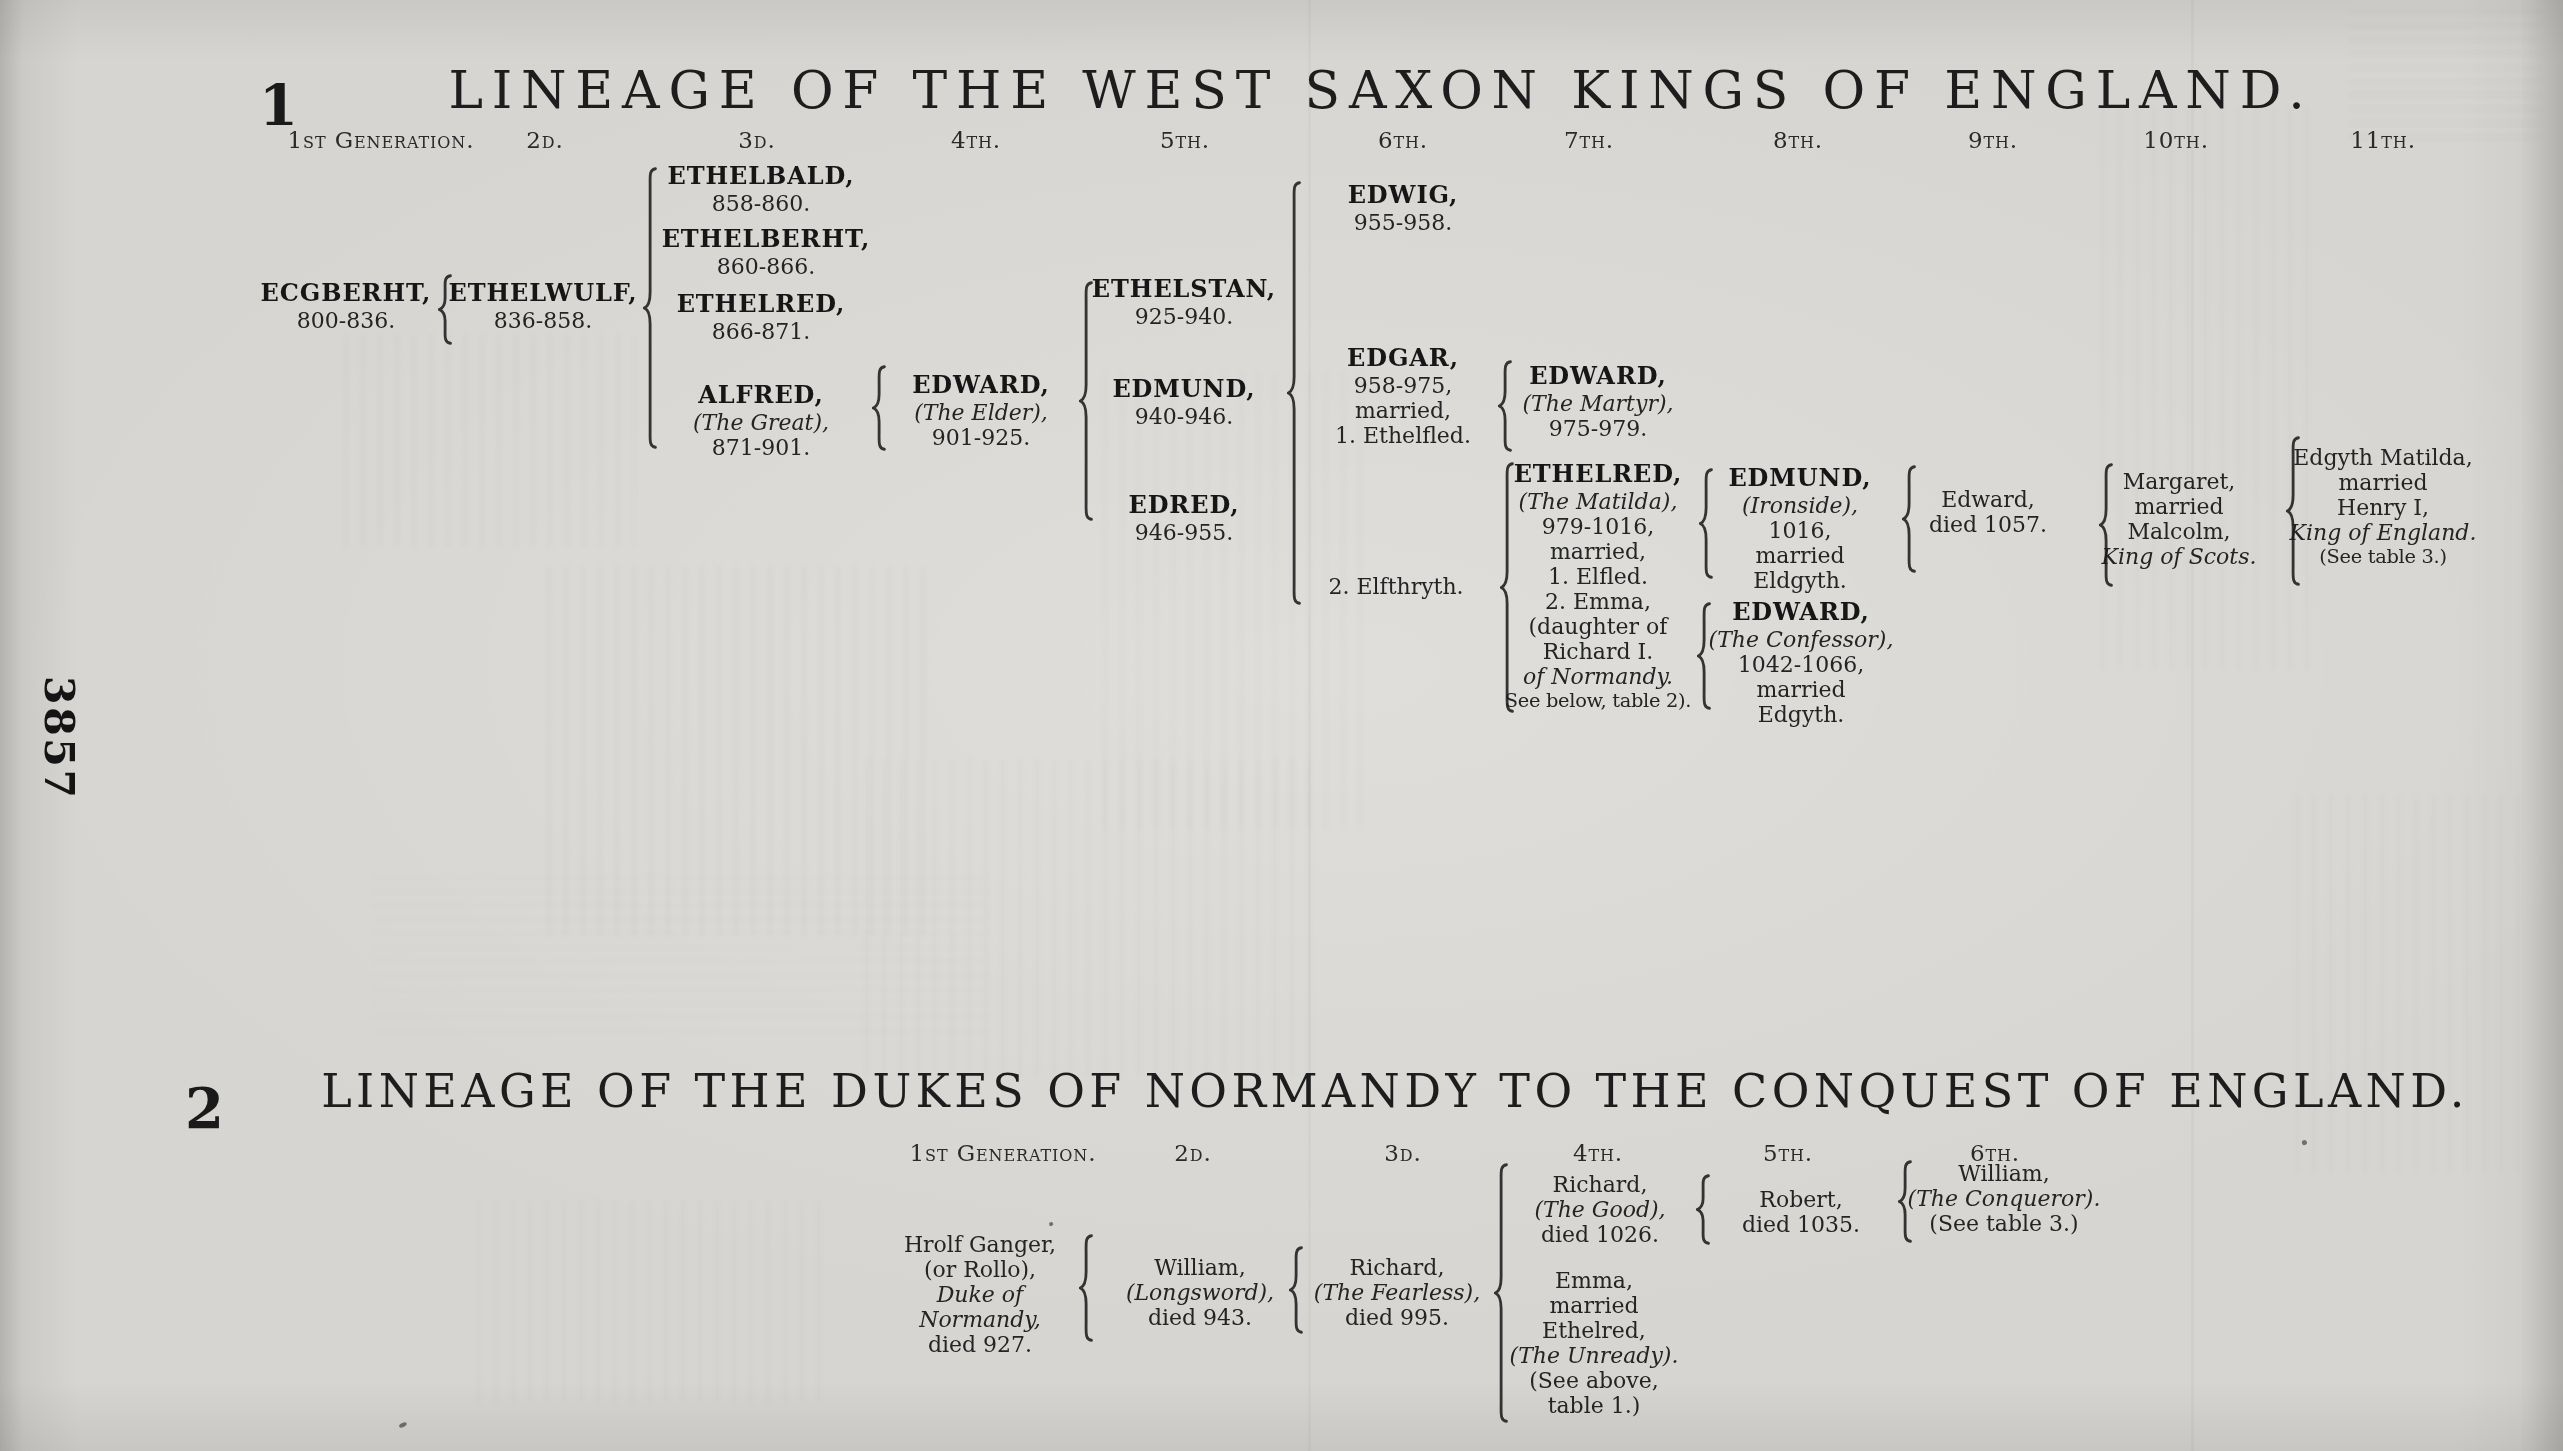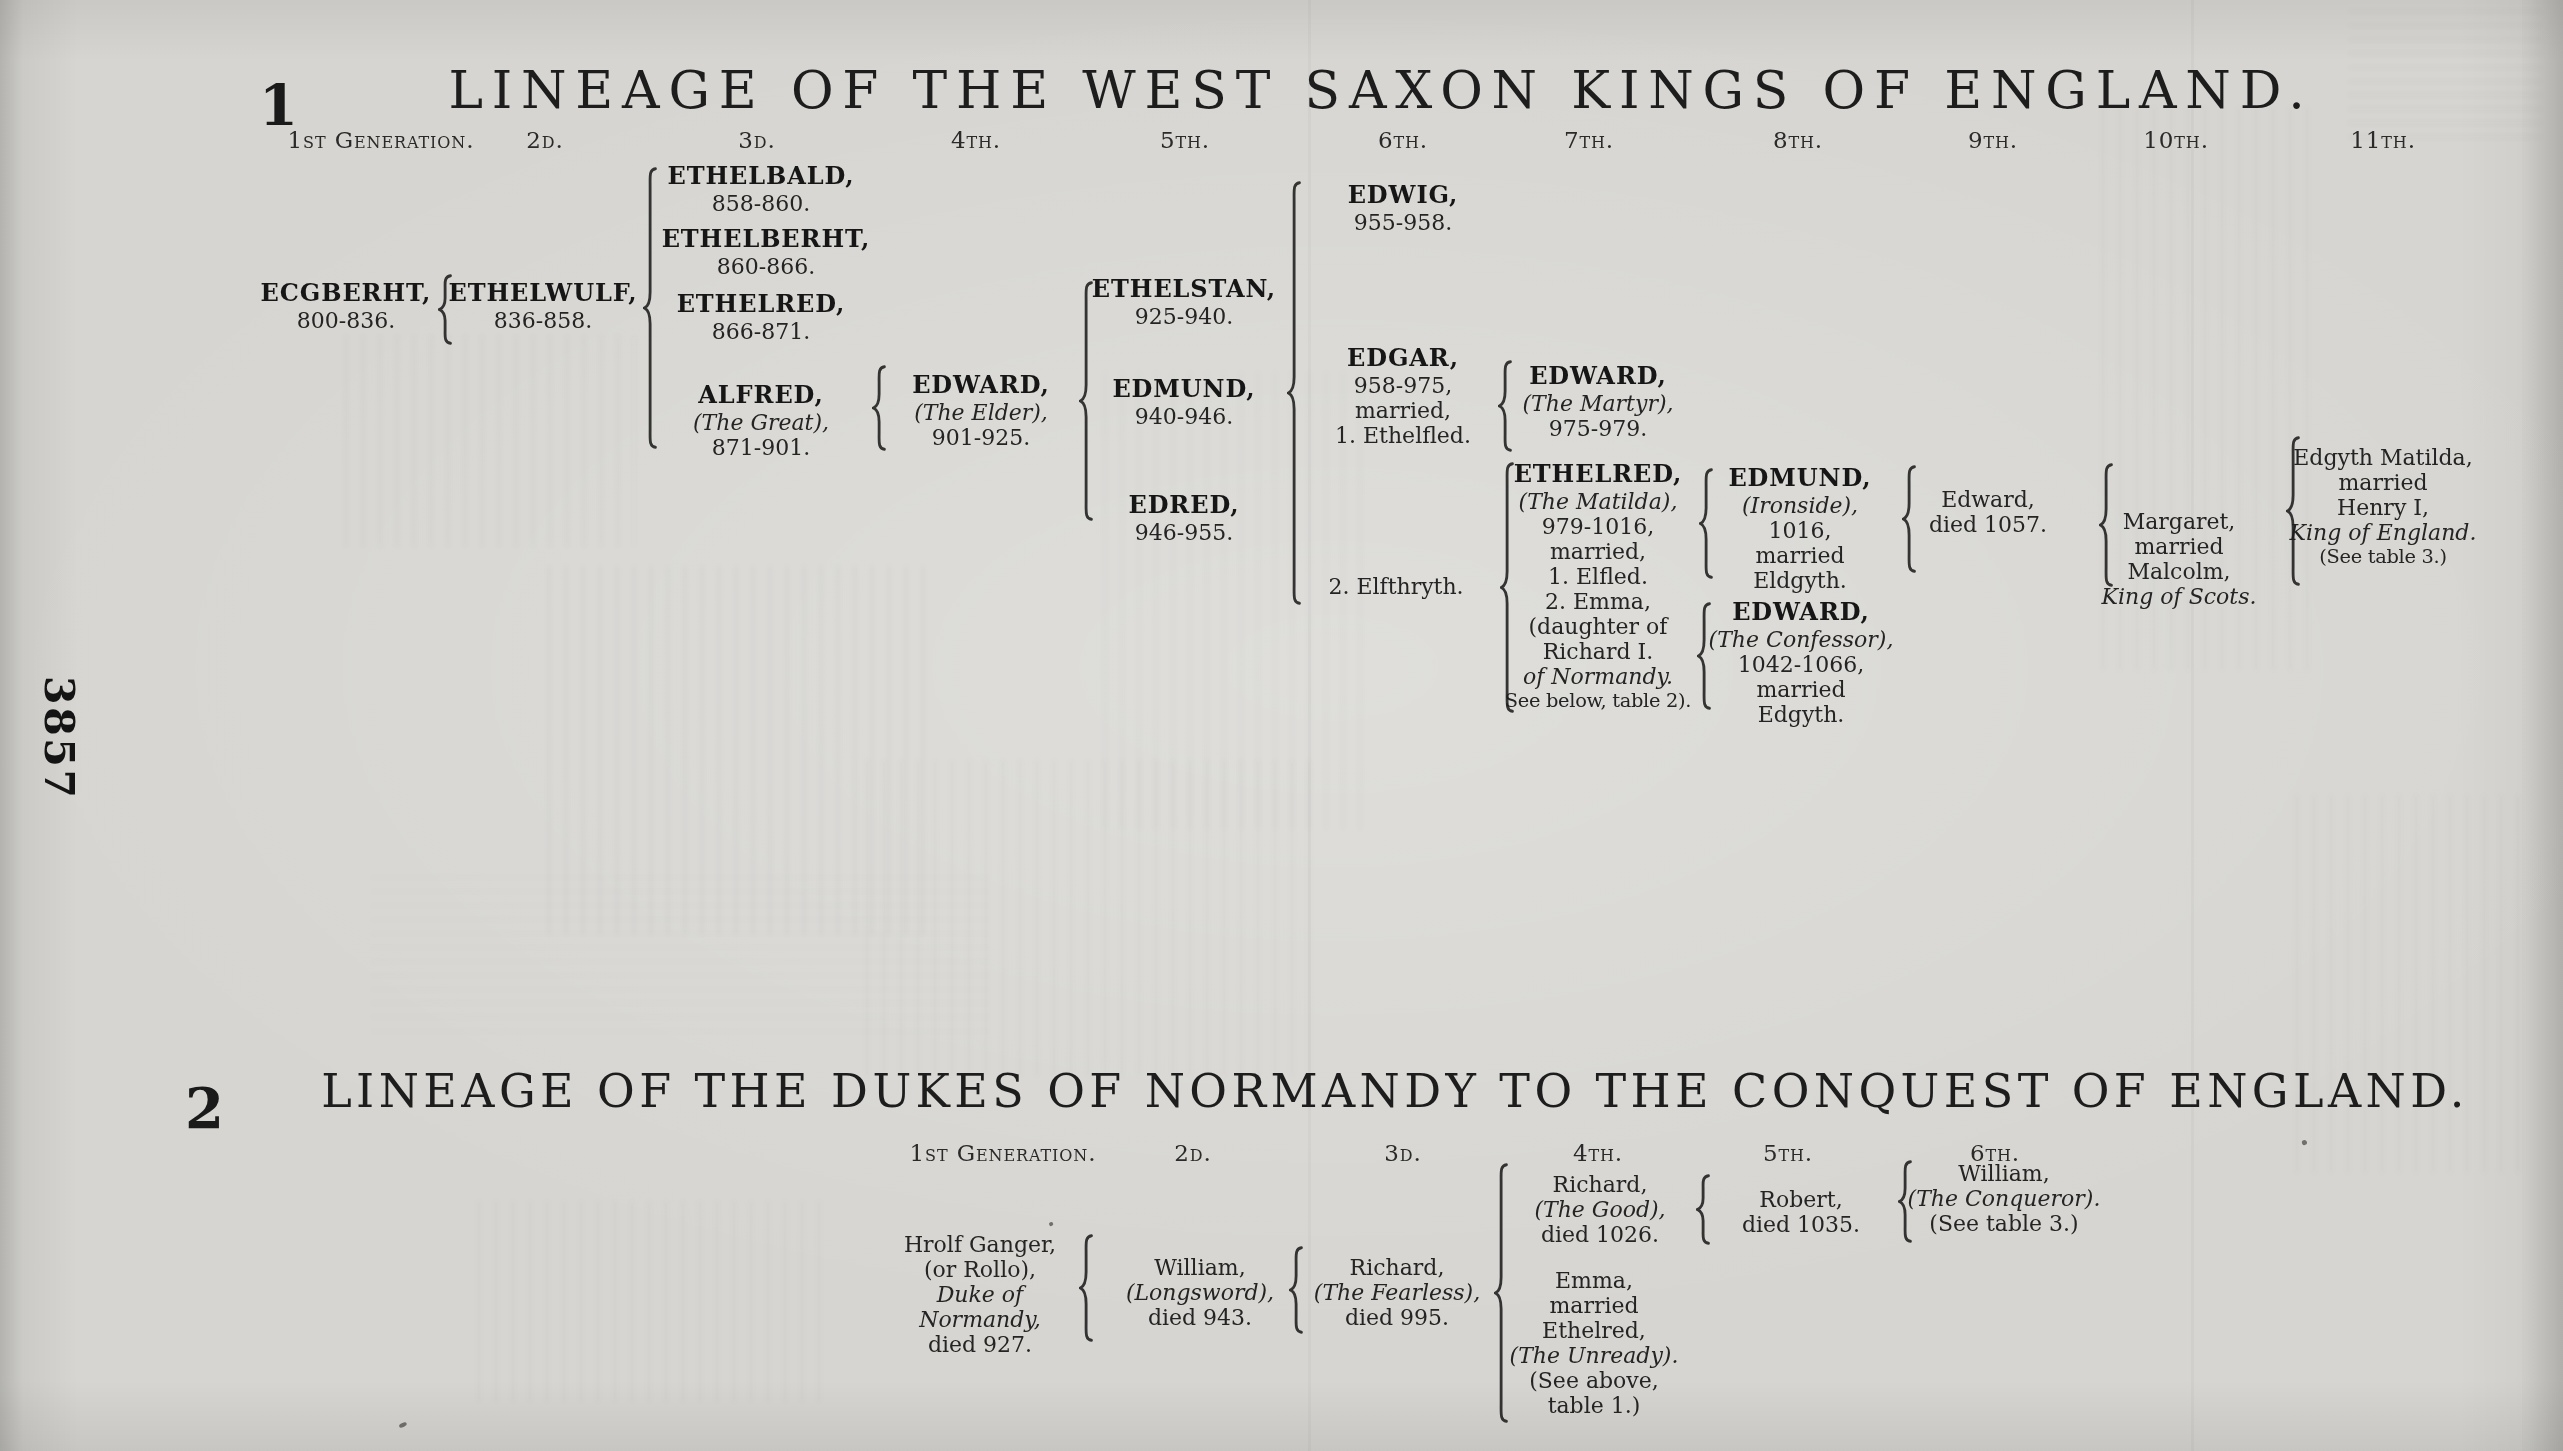--- a/index.html
+++ b/index.html
@@ -159,21 +159,21 @@
         <div class="line b">EDWARD,</div>
         <div class="line i">(The Confessor),</div>
         <div class="line p">1042-1066,</div>
         <div class="line p">married</div>
         <div class="line p">Edgyth.</div>
       </div>
       <div class="node" style="left: 1988px; top: 487px;">
         <div class="line p">Edward,</div>
         <div class="line p">died 1057.</div>
       </div>
-      <div class="node" style="left: 2179px; top: 469px; margin-top: 40px;">
+      <div class="node" style="left: 2179px; top: 469px;">
         <div class="line p">Margaret,</div>
         <div class="line p">married</div>
         <div class="line p">Malcolm,</div>
         <div class="line i">King of Scots.</div>
       </div>
       <div class="node" style="left: 2383px; top: 445px;">
         <div class="line p">Edgyth Matilda,</div>
         <div class="line p">married</div>
         <div class="line p">Henry I,</div>
         <div class="line i">King of England.</div>

